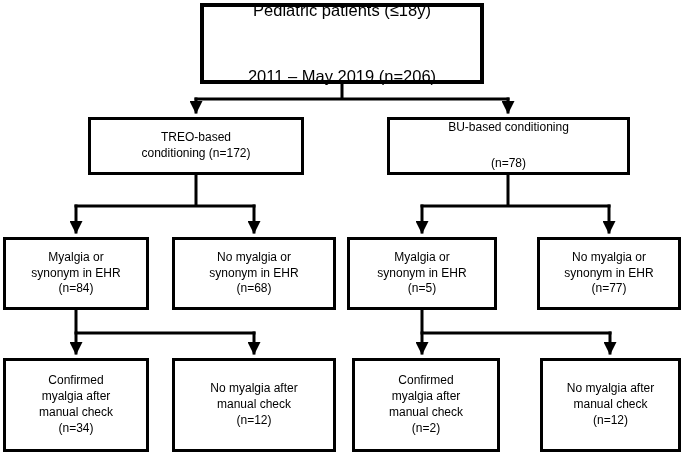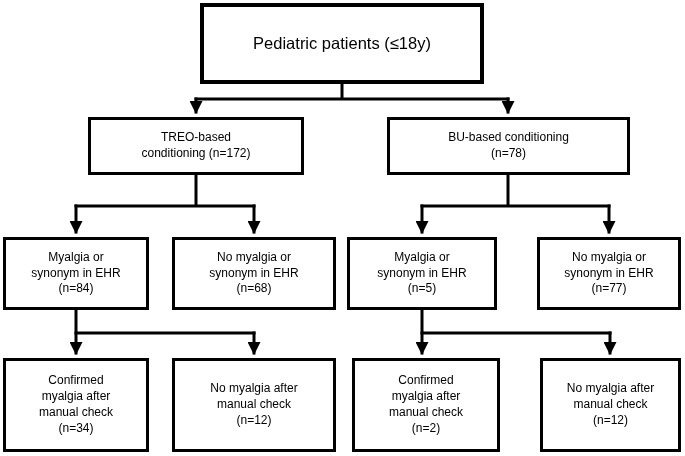--- a/index.html
+++ b/index.html
@@ -31,21 +31,21 @@
     display: flex;
     flex-direction: column;
     justify-content: center;
     align-items: center;
     text-align: center;
     font-size: 12px;
     line-height: 1.32;
   }
   .n-population   { left: 200px; top: 3px;   width: 284px; height: 81px; border-width: 4px; font-size: 16.5px; gap: 44px; }
   .n-treo         { left: 88px;  top: 117px; width: 216px; height: 58px; }
-  .n-bu           { left: 387px; top: 117px; width: 243px; height: 58px; }
+  .n-bu           { left: 387px; top: 117px; width: 243px; height: 58px; justify-content: space-between; }
   .n-treo-my      { left: 3px;   top: 237px; width: 146px; height: 73px; }
   .n-treo-nomy    { left: 172px; top: 237px; width: 164px; height: 73px; }
   .n-bu-my        { left: 347px; top: 237px; width: 150px; height: 73px; }
   .n-bu-nomy      { left: 537px; top: 237px; width: 144px; height: 73px; }
   .n-treo-conf    { left: 3px;   top: 358px; width: 146px; height: 94px; }
   .n-treo-noconf  { left: 172px; top: 358px; width: 164px; height: 94px; }
   .n-bu-conf      { left: 352px; top: 358px; width: 148px; height: 94px; }
   .n-bu-noconf    { left: 540px; top: 358px; width: 141px; height: 94px; }
   .edge {
     stroke: #000000;
@@ -92,20 +92,21 @@
 
     <g>
       <path class="edge" d="M422,310 V333 H610"></path>
       <path class="edge" d="M422,333 V353" marker-end="url(#arrow)"></path>
       <path class="edge" d="M610,333 V353" marker-end="url(#arrow)"></path>
     </g>
   </svg>
 
   <div class="node n-population">
     <div>Pediatric patients (≤18y)</div>
+    <div>2011 – May 2019 (n=206)</div>
   </div>
 
   <div class="node n-treo">
     <div>TREO-based</div>
     <div>conditioning (n=172)</div>
   </div>
 
   <div class="node n-bu">
     <div>BU-based conditioning</div>
     <div>(n=78)</div>

